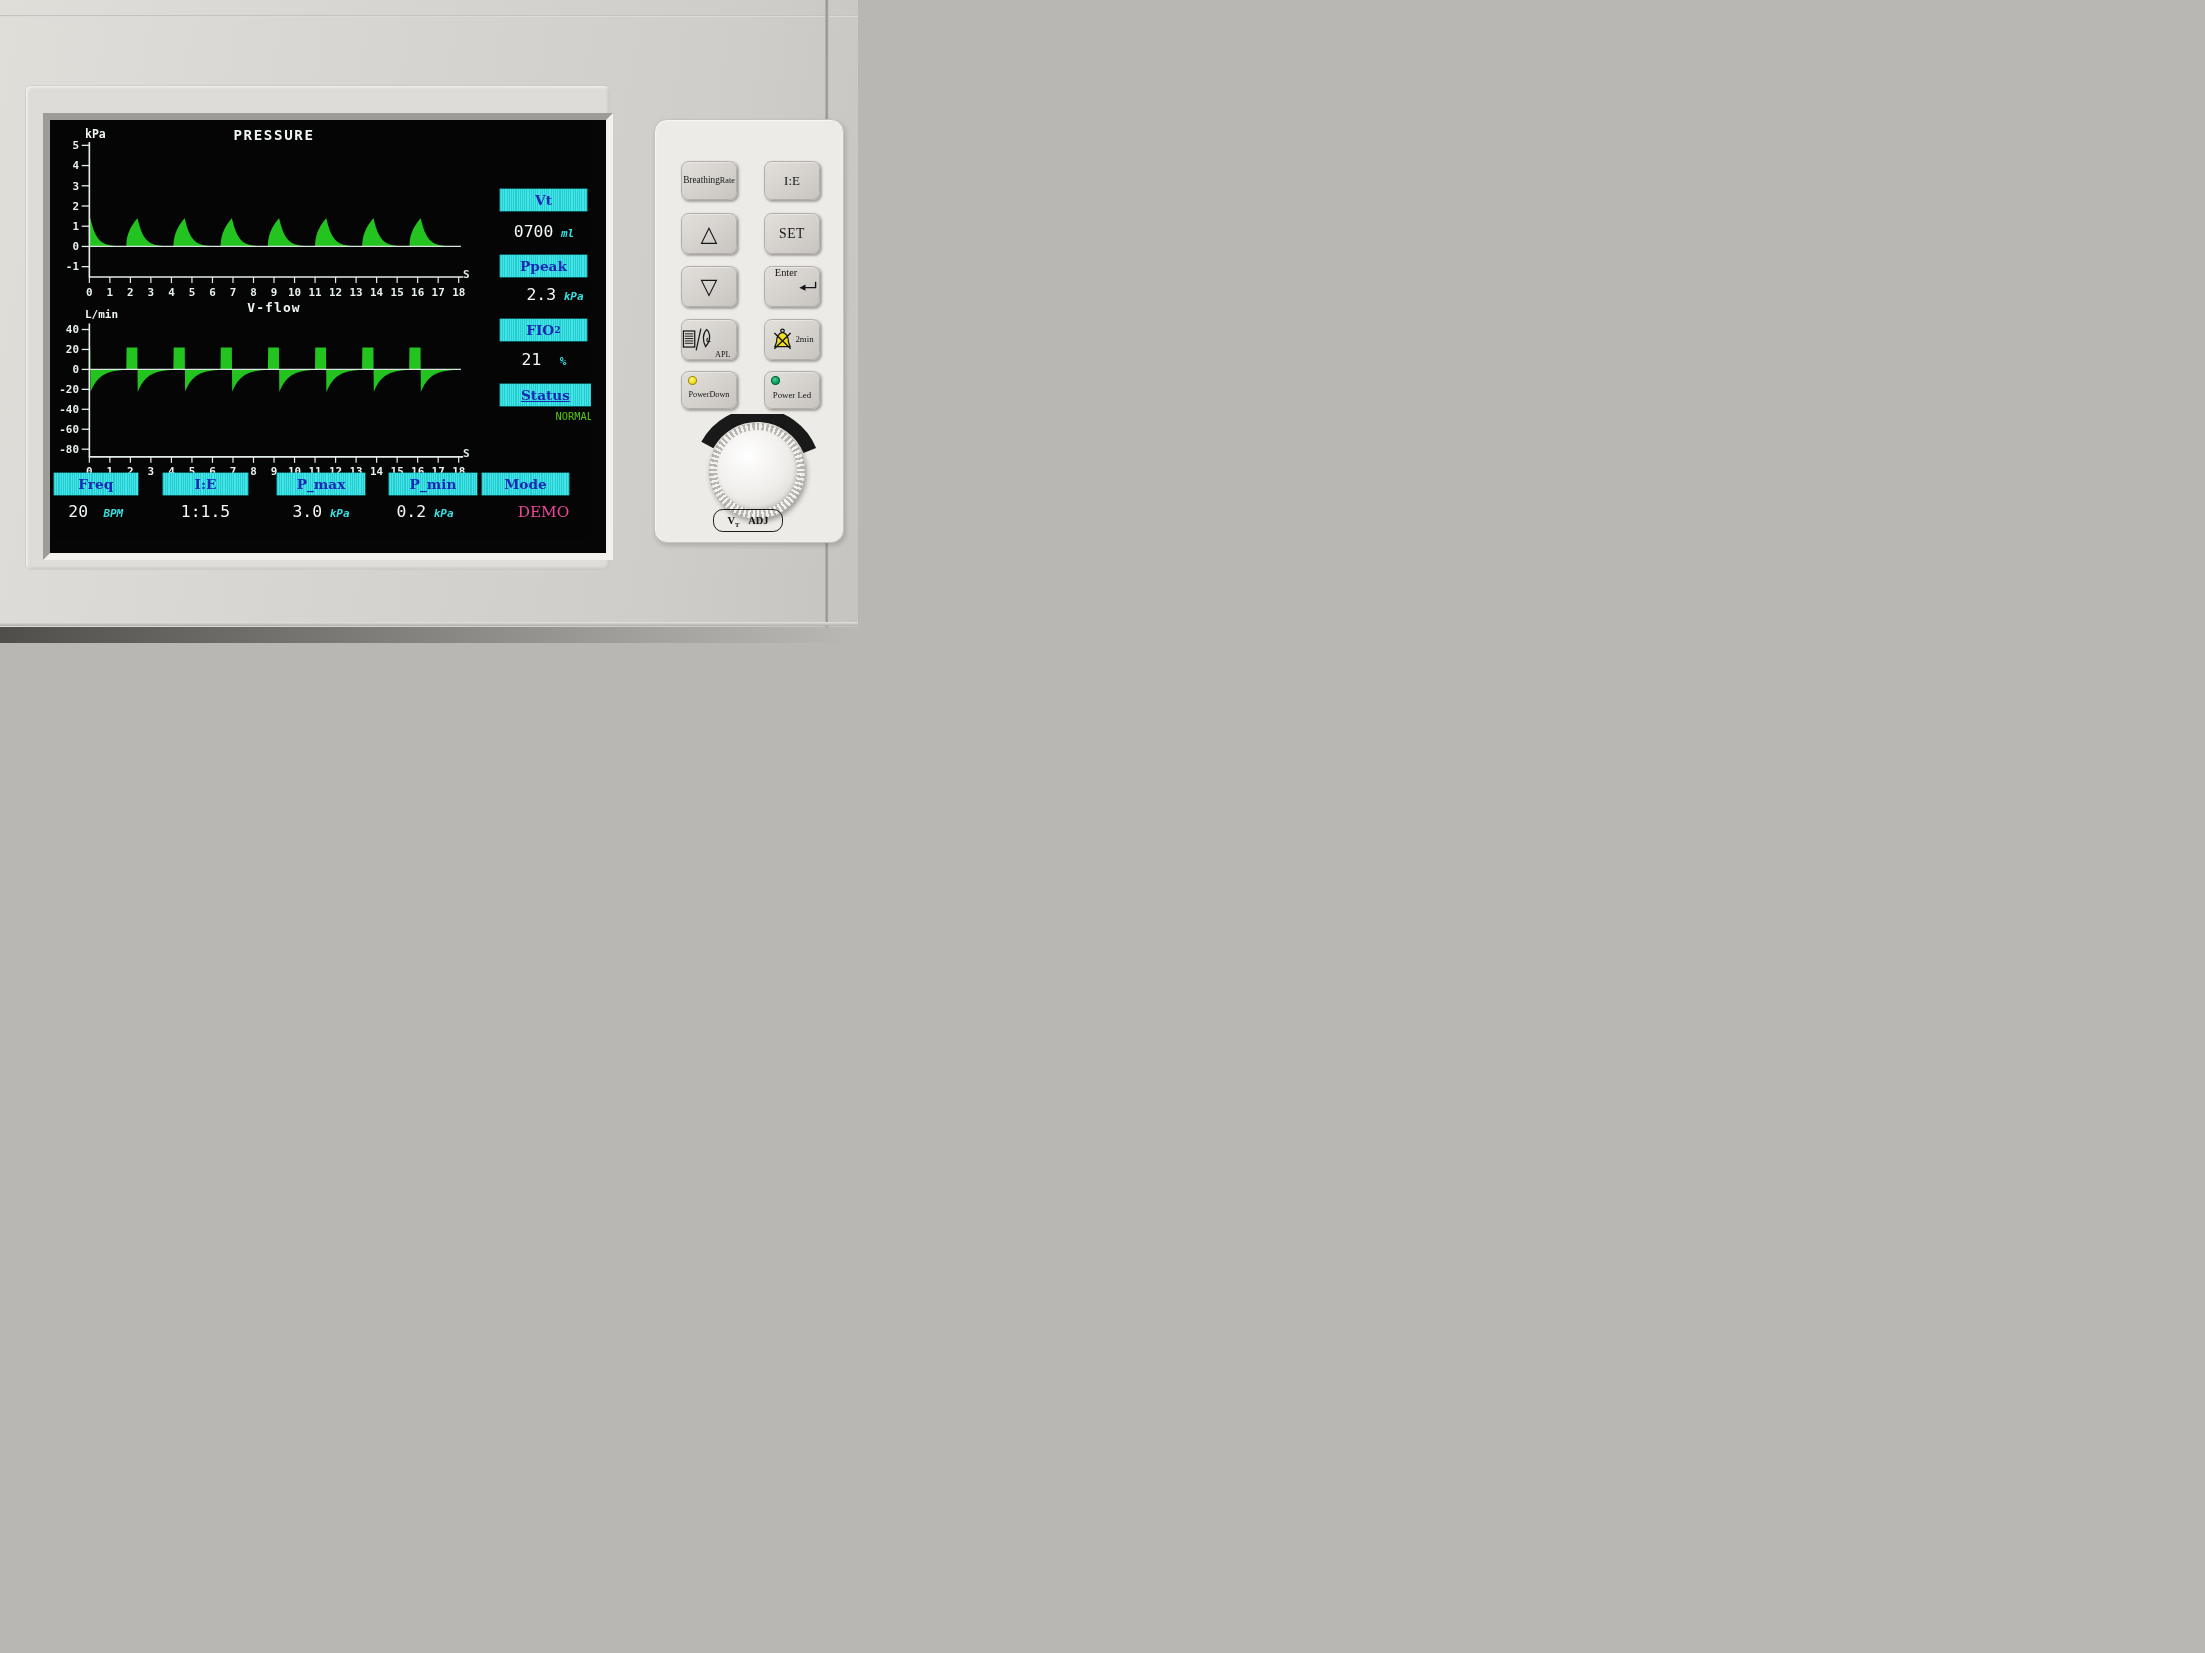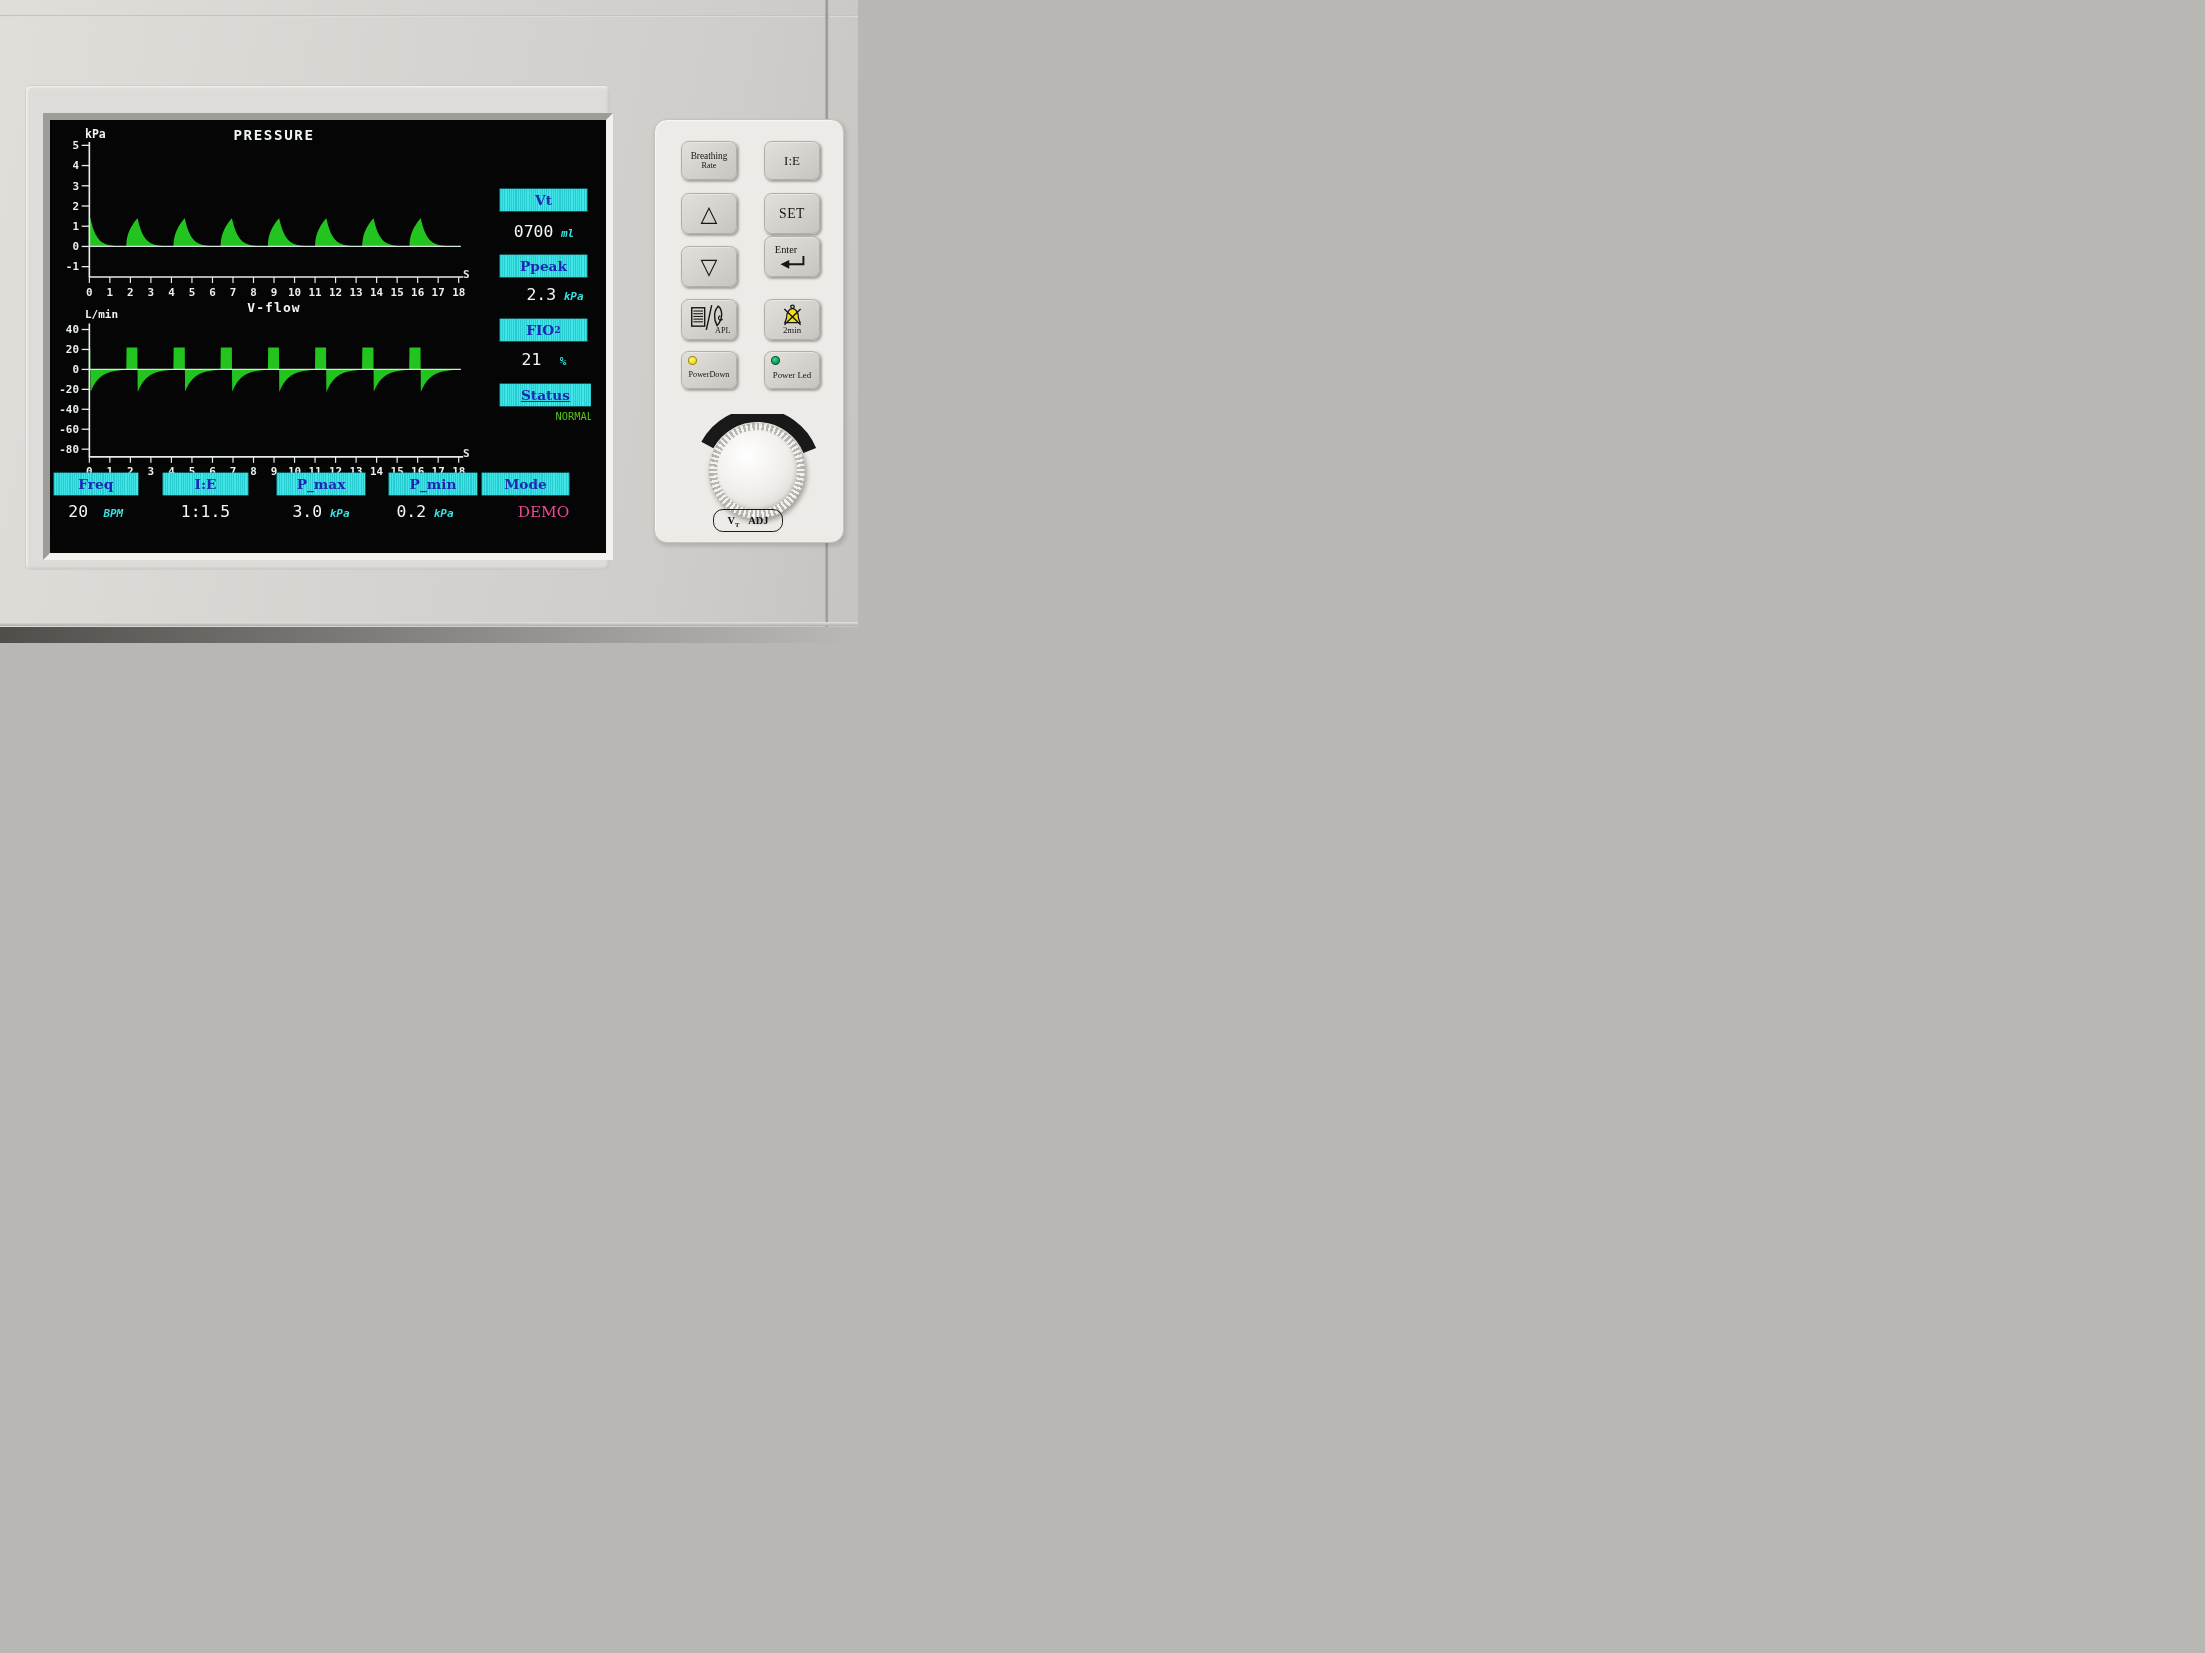--- a/index.html
+++ b/index.html
@@ -37,22 +37,22 @@
   .val-green{color:#54c516;font-size:10.4px;font-weight:normal;}
   .demo{color:#ec4899;font-size:15.3px;font-family:"DejaVu Serif",serif;}
 
   
   #ctl-plate{left:654px;top:119px;width:188px;height:422px;background:#edebe7;border-radius:13px;
      border:1.1px solid #c6c3bf;box-shadow:inset 0.5px 0.5px 1.6px #ffffff, 1.6px 2.2px 4.4px rgba(0,0,0,.14);}
   .btn{position:absolute;width:54px;border-radius:7.7px;cursor:pointer;
      background:linear-gradient(145deg,#e3e0dc,#c8c5c1);
      border:0.5px solid #b2afab;
      box-shadow:inset 0 0.5px 0 #f6f4f0, 1.1px 1.6px 2.2px rgba(60,58,55,.40);
-     display:flex;flex-direction:column;align-items:center;justify-content:center;
-     color:#161616;font-family:"Liberation Serif",serif;text-align:center;}
+     display:flex;flex-direction:row;align-items:center;justify-content:center;
+     color:#161616;font-family:"Liberation Serif",serif;text-align:center;margin-top:20px;}
   .btn .l1{font-size:9.3px;line-height:10.4px;}
   .btn .l2{font-size:8.2px;line-height:9.3px;}
   .tri{font-size:22px;line-height:22px;font-family:"DejaVu Sans",sans-serif;font-weight:400;}
   .led{position:absolute;left:5.5px;top:4.4px;width:7.7px;height:6.6px;border-radius:50%;}
   .led.yellow{background:radial-gradient(circle at 40% 35%,#fff48a,#f4dc1e 60%,#c3a90c);border:0.5px solid #9a8c10;}
   .led.green{background:radial-gradient(circle at 40% 35%,#43d193,#0ba05a 60%,#06734a);border:0.5px solid #055a3a;}
   .btn .sub-label{font-size:8.2px;}
 
   
   #knob-ring{left:709px;top:423px;width:96px;height:96px;border-radius:50%;cursor:grab;
@@ -287,21 +287,21 @@
     <div class="btn" style="left:26px;top:73px;height:39px;">
       <span class="tri">△</span>
     </div>
     <div class="btn" style="left:109px;top:73px;height:39px;font-size:13.7px;letter-spacing:0.5px;">
       <span>SET</span>
     </div>
 
     <div class="btn" style="left:26px;top:126px;height:39px;">
       <span class="tri">▽</span>
     </div>
-    <div class="btn" style="left:109px;top:116px;height:39px;">
+    <div class="btn" style="left:109px;top:126px;height:39px;">
       <span style="font-size:10.4px;align-self:flex-start;margin-left:9.8px;">Enter</span>
       <svg width="31" height="14.2" viewBox="0 0 56 26">
         <path d="M48 2 V17 H20" fill="none" stroke="#161616" stroke-width="3.5"></path>
         <polygon points="6,17 22,9 22,25" fill="#161616"></polygon>
       </svg>
     </div>
 
     <div class="btn" style="left:26px;top:179px;height:39px;">
       <svg width="38" height="27" viewBox="0 0 70 50">
         <rect x="3" y="7" width="24" height="34" fill="none" stroke="#161616" stroke-width="2.6"></rect>

